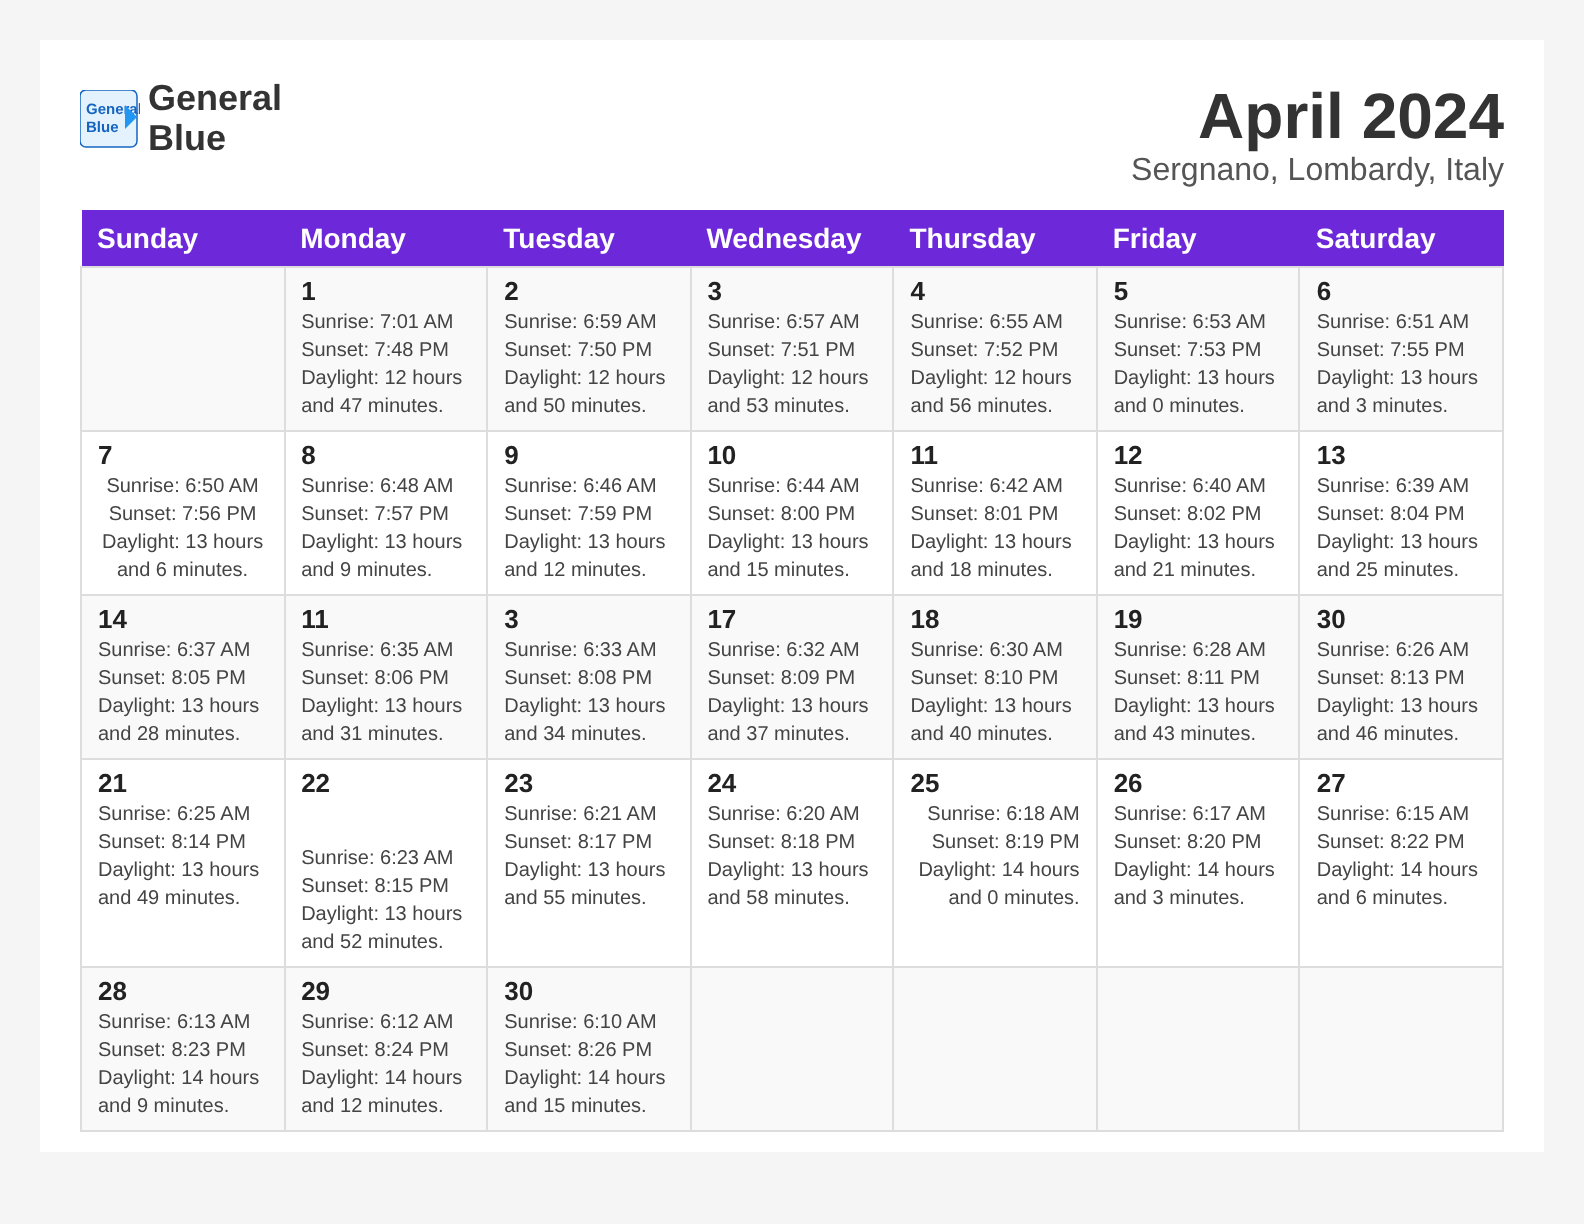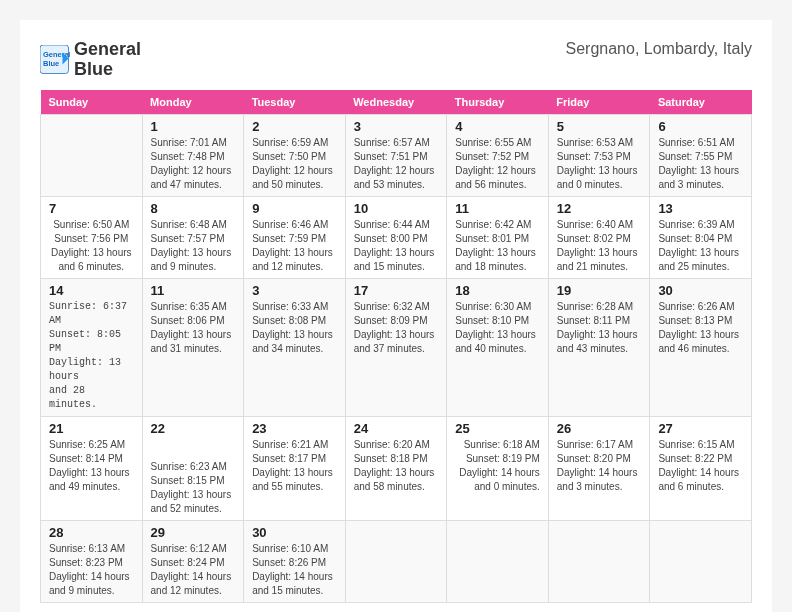--- a/index.html
+++ b/index.html
@@ -46,25 +46,25 @@
     .subtitle {
       font-size: 16px;
       color: #555;
     }
     table {
       width: 100%;
       border-collapse: collapse;
       font-size: 11px;
     }
     thead tr th {
-      background-color: #ec4899;
+      background-color: #6d28d9;
       color: #fff;
       text-align: left;
       padding: 6px 8px;
-      font-size: 11px;
+      font-size: 14px;
       font-weight: bold;
     }
     tbody tr td {
       border: 1px solid #ddd;
       padding: 4px 8px;
       vertical-align: top;
       color: #333;
       background: #fff;
       width: calc(100% / 7);
     }
@@ -100,20 +100,21 @@
         <text x="4" y="16" font-size="10" font-weight="bold" fill="#1565c0">General</text>
         <text x="4" y="28" font-size="10" font-weight="bold" fill="#1565c0">Blue</text>
         <polygon points="30,10 38,18 30,26" fill="#2196f3"></polygon>
       </svg>
       <div class="logo-text">
         <div>General</div>
         <div>Blue</div>
       </div>
     </div>
     <div class="title-area">
+      <div class="main-title">April 2024</div>
       <div class="subtitle">Sergnano, Lombardy, Italy</div>
     </div>
   </div>
 
   <table>
     <thead>
       <tr>
         <th>Sunday</th>
         <th>Monday</th>
         <th>Tuesday</th>
@@ -216,21 +217,21 @@
             <div class="day-number">13</div>
             <div class="day-info" style="white-space: pre-line;">Sunrise: 6:39 AM
 Sunset: 8:04 PM
 Daylight: 13 hours
 and 25 minutes.</div>
           </td>
         </tr>
         <tr>
           <td>
             <div class="day-number">14</div>
-            <div class="day-info" style="white-space: pre-line; font-family: Liberation Mono, monospace;">Sunrise: 6:37 AM
+            <div class="day-info" style="white-space: pre-line;">Sunrise: 6:37 AM
 Sunset: 8:05 PM
 Daylight: 13 hours
 and 28 minutes.</div>
           </td>
           <td>
             <div class="day-number">11</div>
             <div class="day-info" style="white-space: pre-line;">Sunrise: 6:35 AM
 Sunset: 8:06 PM
 Daylight: 13 hours
 and 31 minutes.</div>

